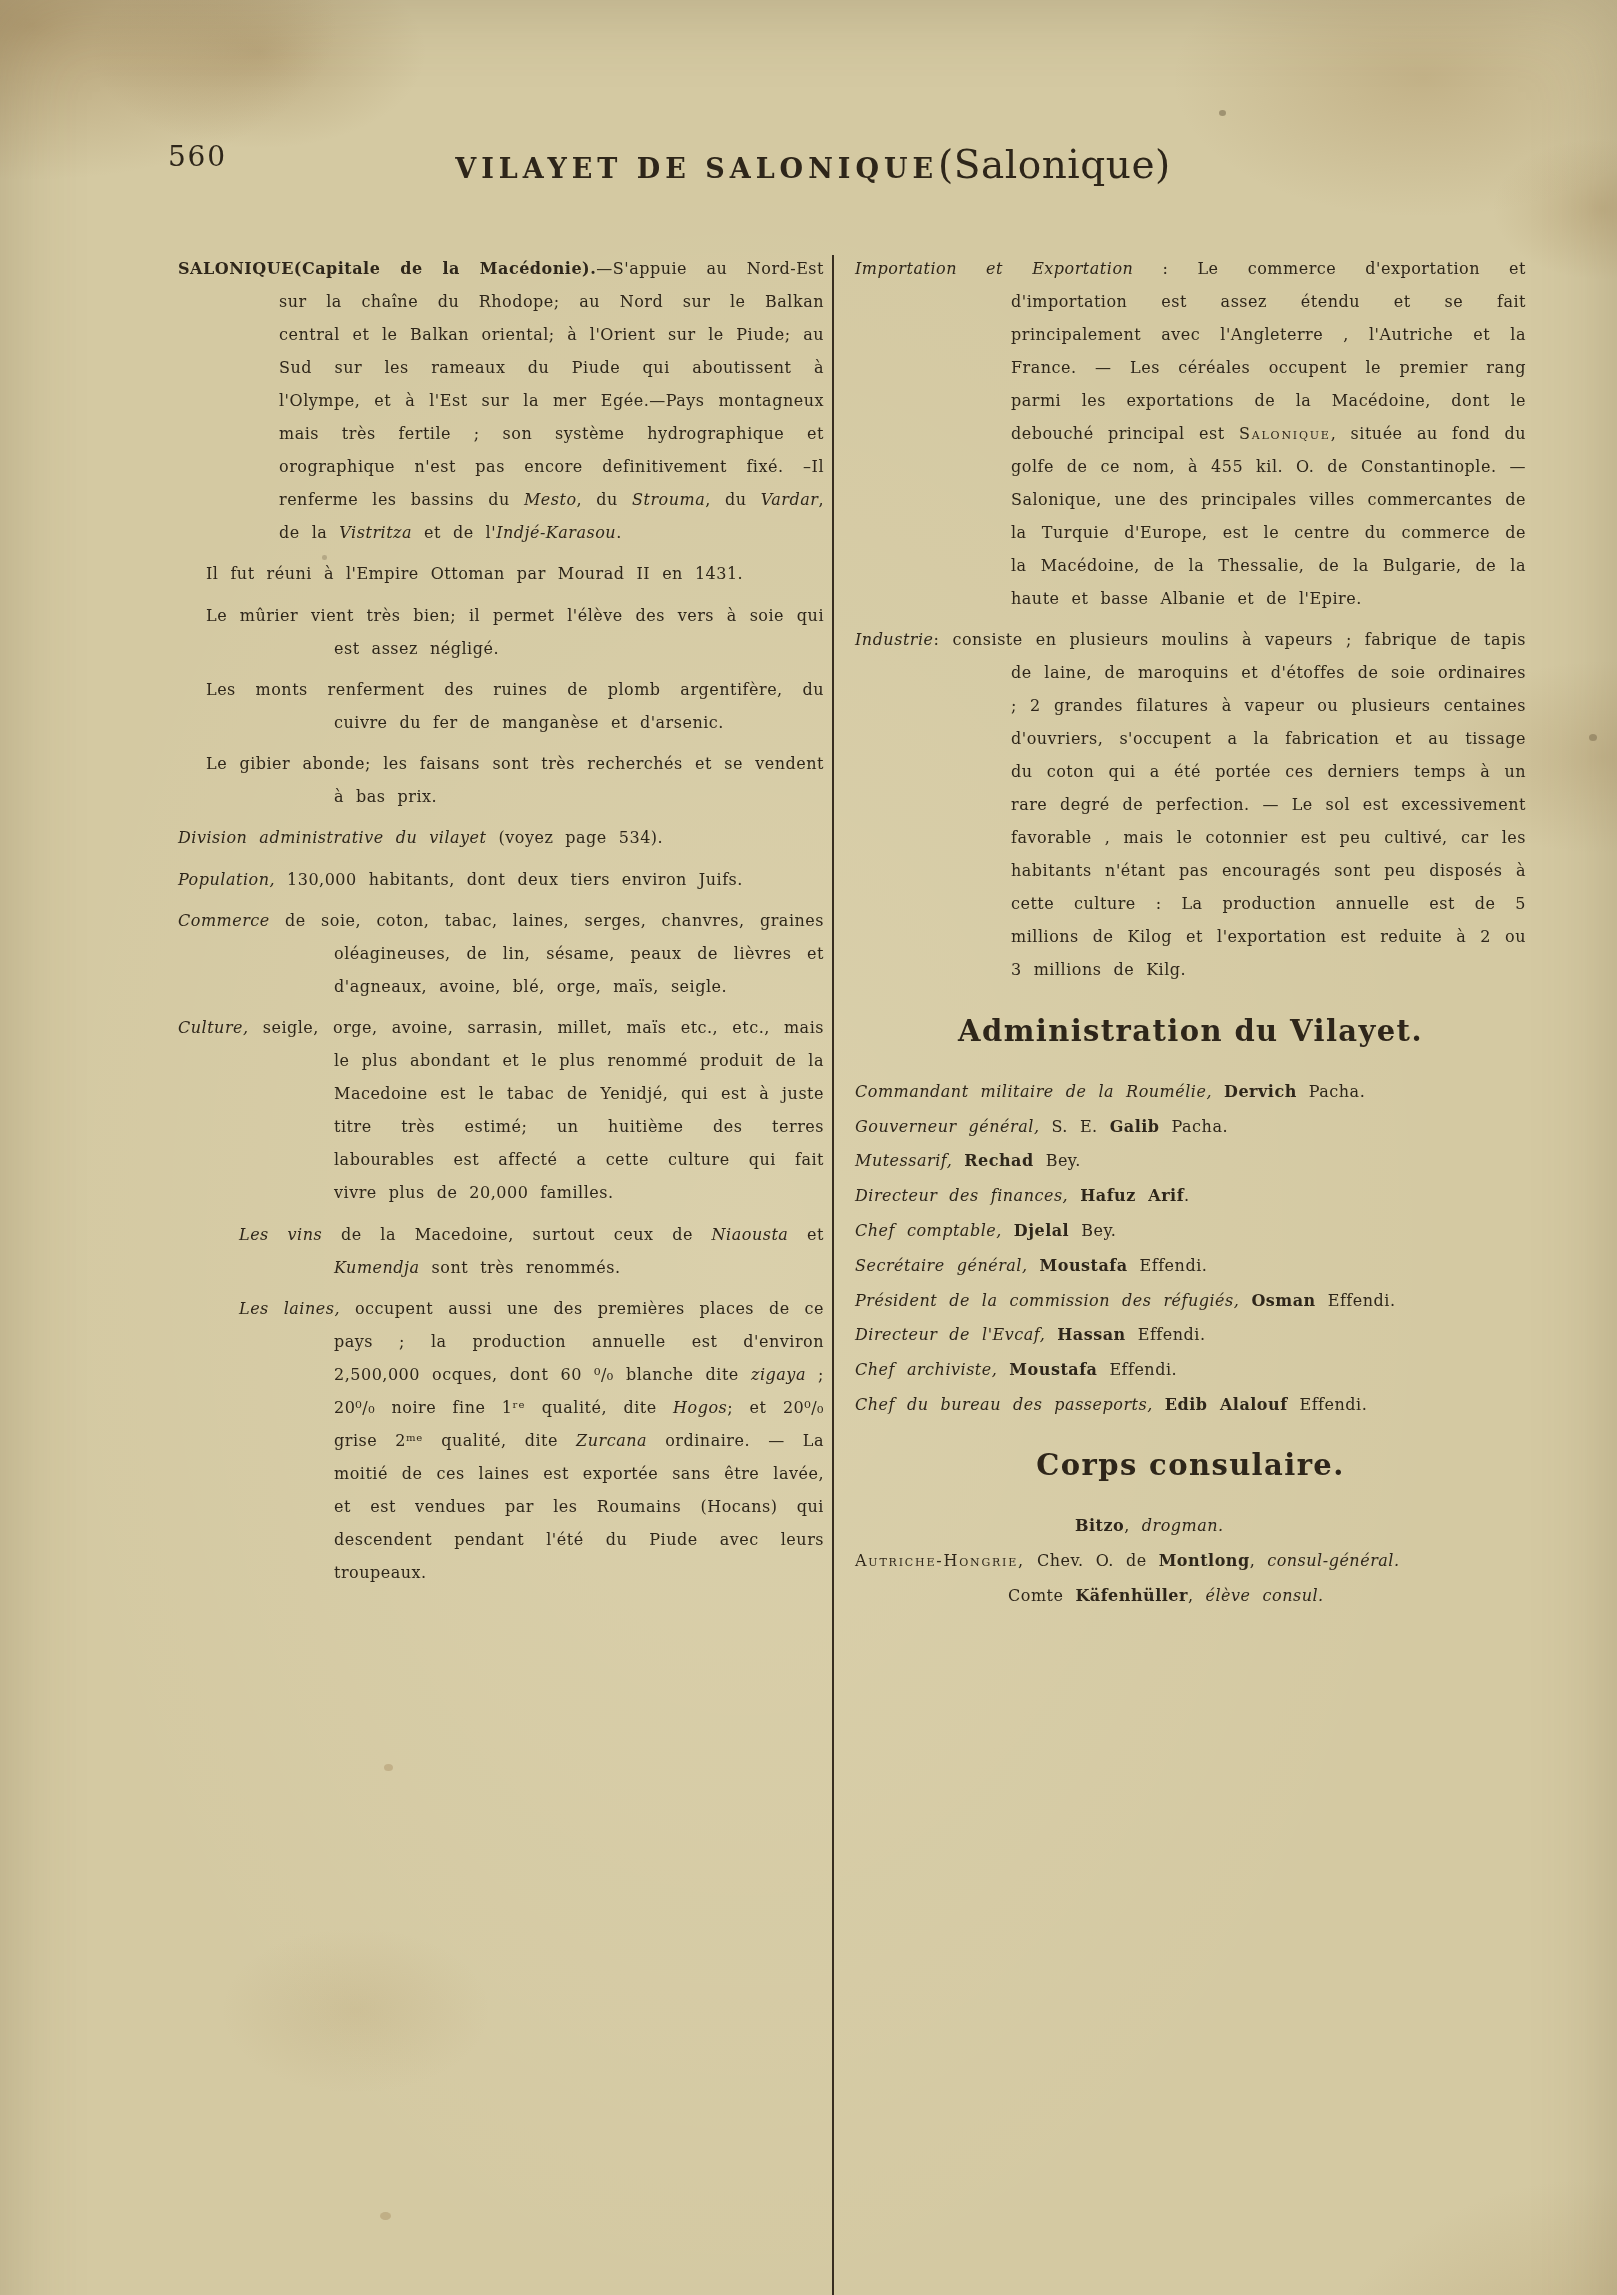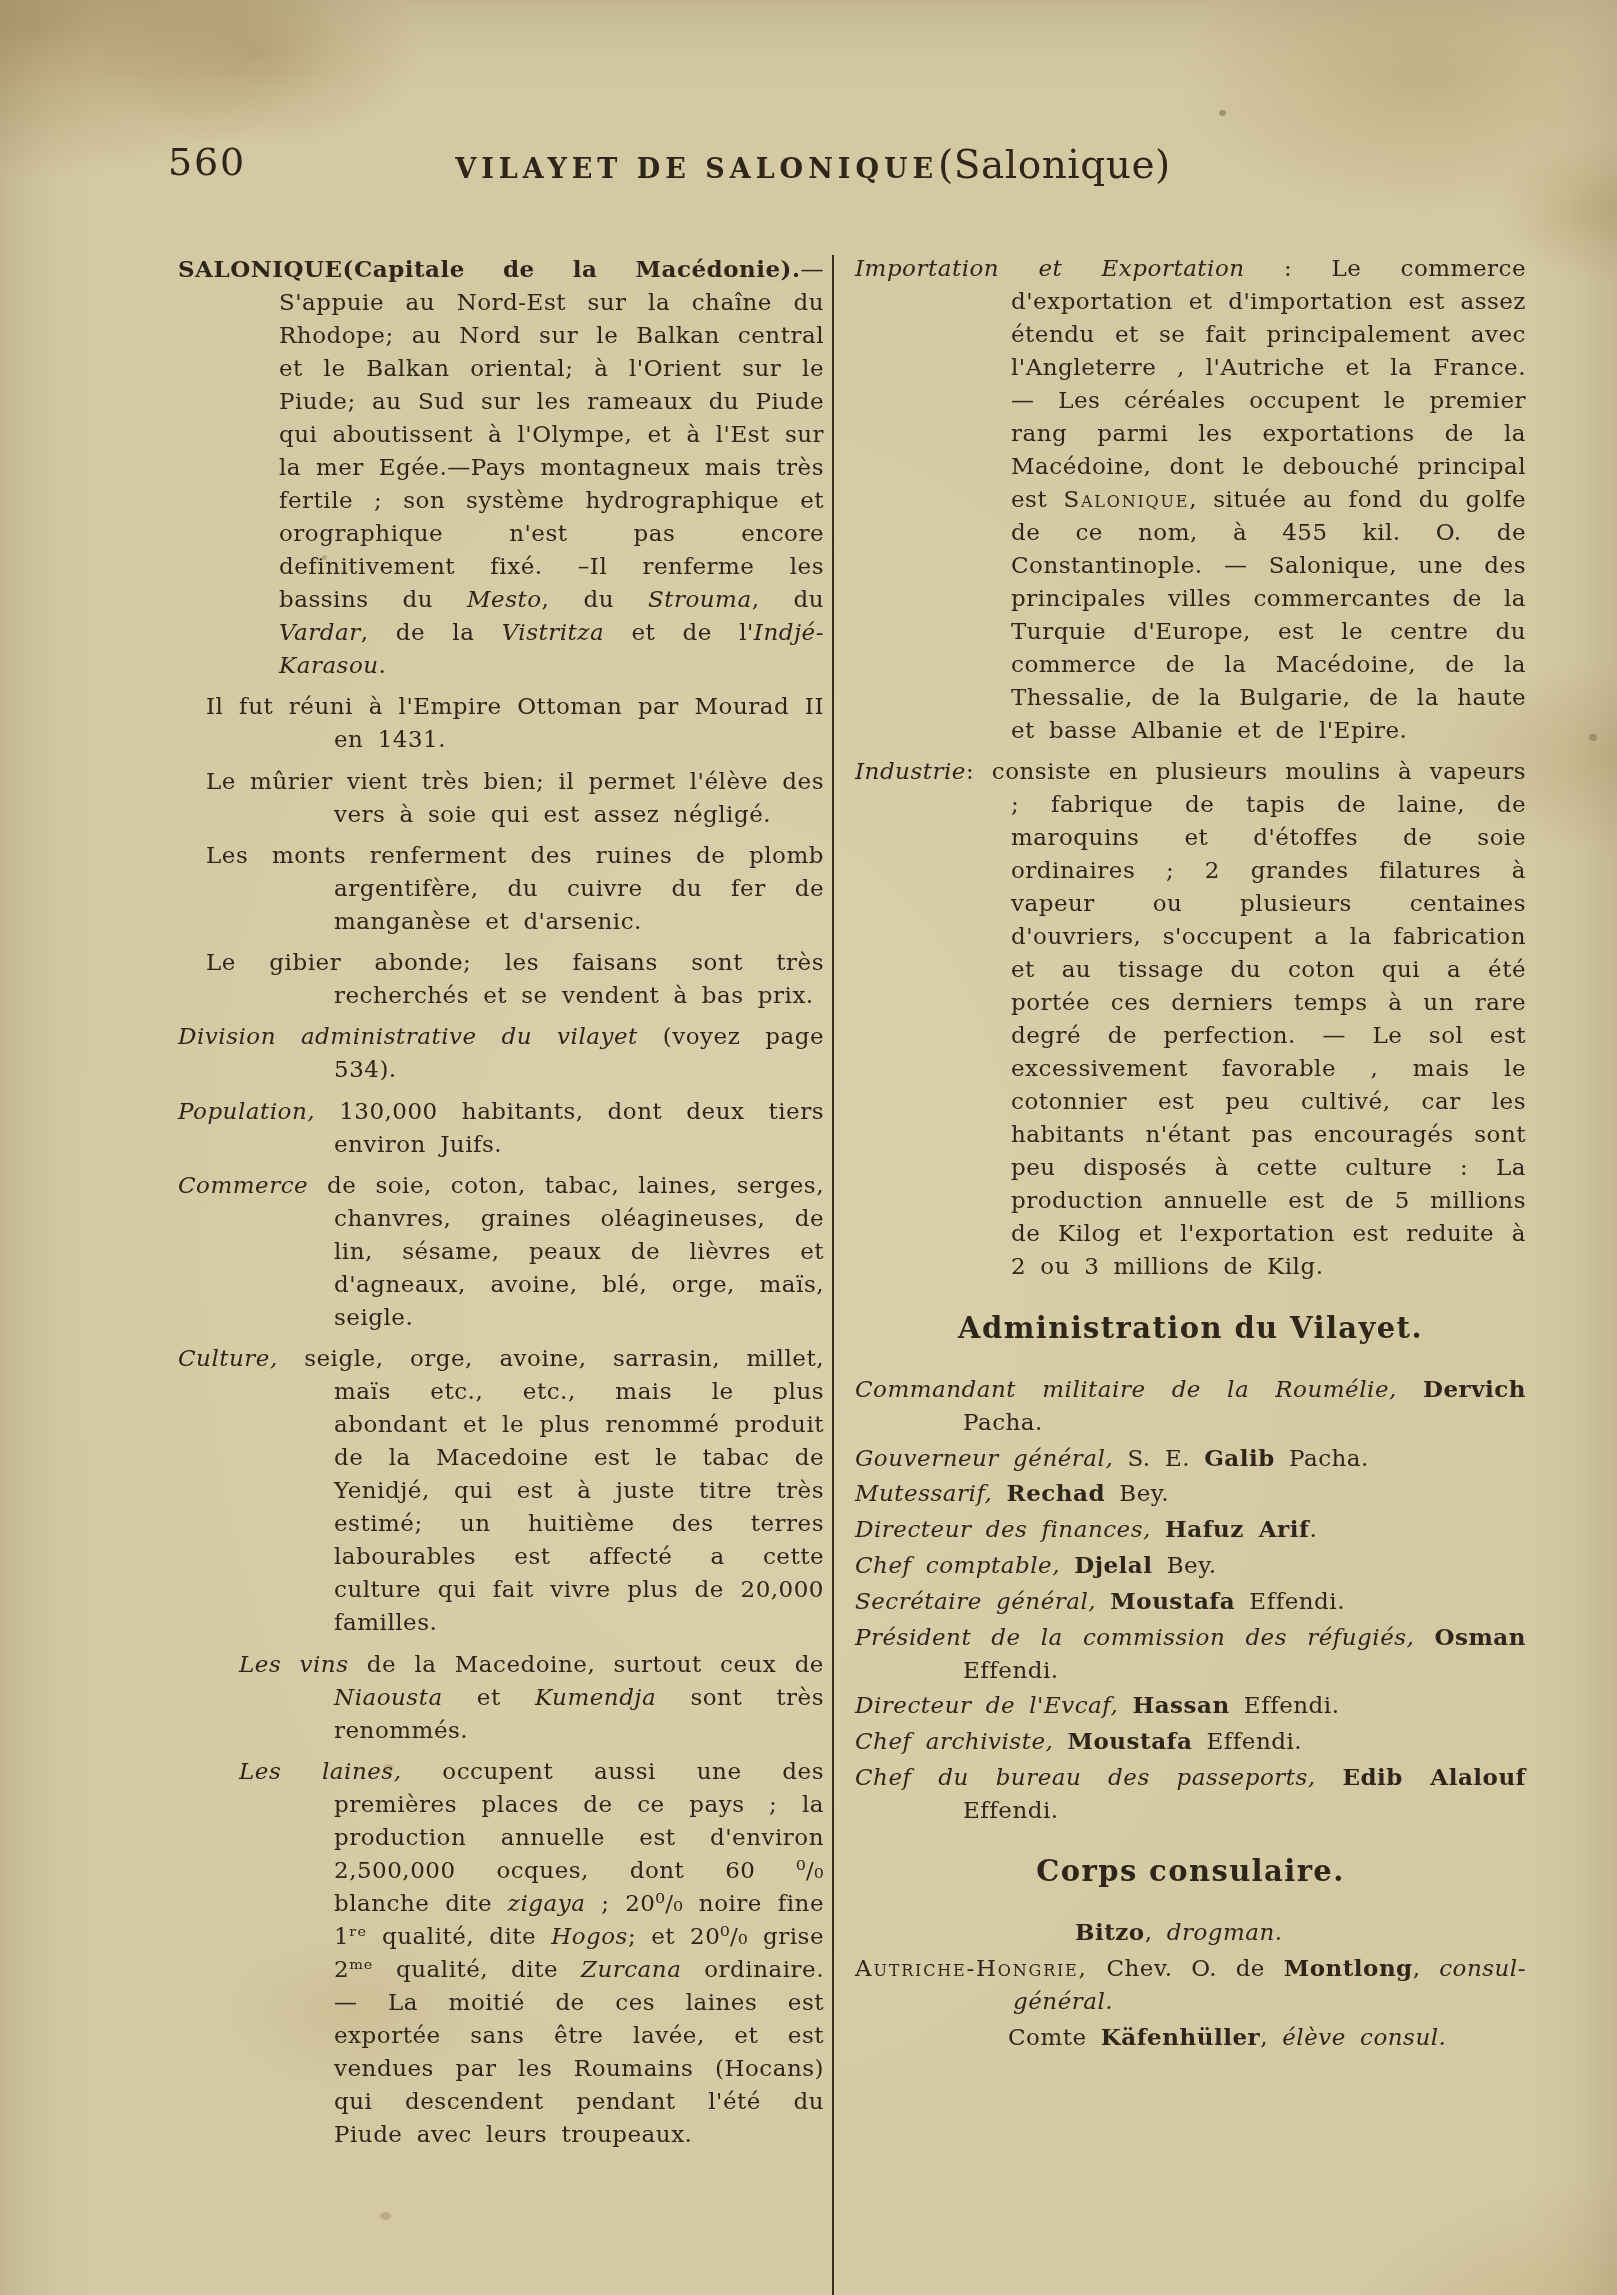--- a/index.html
+++ b/index.html
@@ -23,34 +23,34 @@
       radial-gradient(ellipse 413px 349px at 99% 93%, rgba(150,118,64,.30), transparent 72%),
       radial-gradient(ellipse 220px 156px at 72% 99%, rgba(150,118,64,.20), transparent 70%),
       radial-gradient(ellipse 193px 119px at 22% 77%, rgba(150,118,64,.12), transparent 70%),
       radial-gradient(ellipse 872px 1331px at 46% 48%, rgba(255,250,228,.14), transparent 82%);
   }
   .vignette { position:absolute; inset:0; pointer-events:none;
     box-shadow: inset 0 0 83px rgba(92,72,38,.28); }
   .speck { position:absolute; border-radius:50%; background:rgba(62,48,26,.62); }
 
   .header { position:absolute; top:134px; left:0; width:100%; height:64px; }
-  .page-number { position:absolute; left:168px; top:6.4px; font-size:38px; letter-spacing:1.8px; }
+  .page-number { position:absolute; left:168px; top:6.4px; font-size:28px; letter-spacing:1.8px; }
   .header-center { display:flex; justify-content:center; align-items:baseline; padding-top:8.3px;margin-left:8px; }
   .running-title { font-size:27px; font-weight:bold; letter-spacing:5px; }
   .running-subtitle { font-size:39px; letter-spacing:0.5px; }
 
   .divider { position:absolute; left:832px; top:255px; width:2.3px; height:2185px; background:#372d20; }
 
   .col { position:absolute; top:252px; }
   .col-left  { left:178px;  width:646px; }
   .col-right { left:855px; width:671px; }
 
   .para {
     margin:0 0 8.3px 0;
-    font-size:23px; line-height:33px;
+    font-size:16px; line-height:33px;
     text-align:justify;
     letter-spacing:0.5px; word-spacing:6.4px;
   }
   .hang220 { padding-left:101px; text-indent:-101px; }
   .flush   { padding-left:156px; text-indent:-156px; }
   .ind60   { padding-left:156px; text-indent:-128px; }
   .ind130  { padding-left:156px; text-indent:-95px; }
   .admin     { padding-left:108px; text-indent:-108px; margin-bottom:1.8px; }
   .cons      { padding-left:158px; text-indent:-158px; margin-bottom:1.8px; }
   .cons-sub  { padding-left:216px; text-indent:-63px; margin-bottom:1.8px; }

